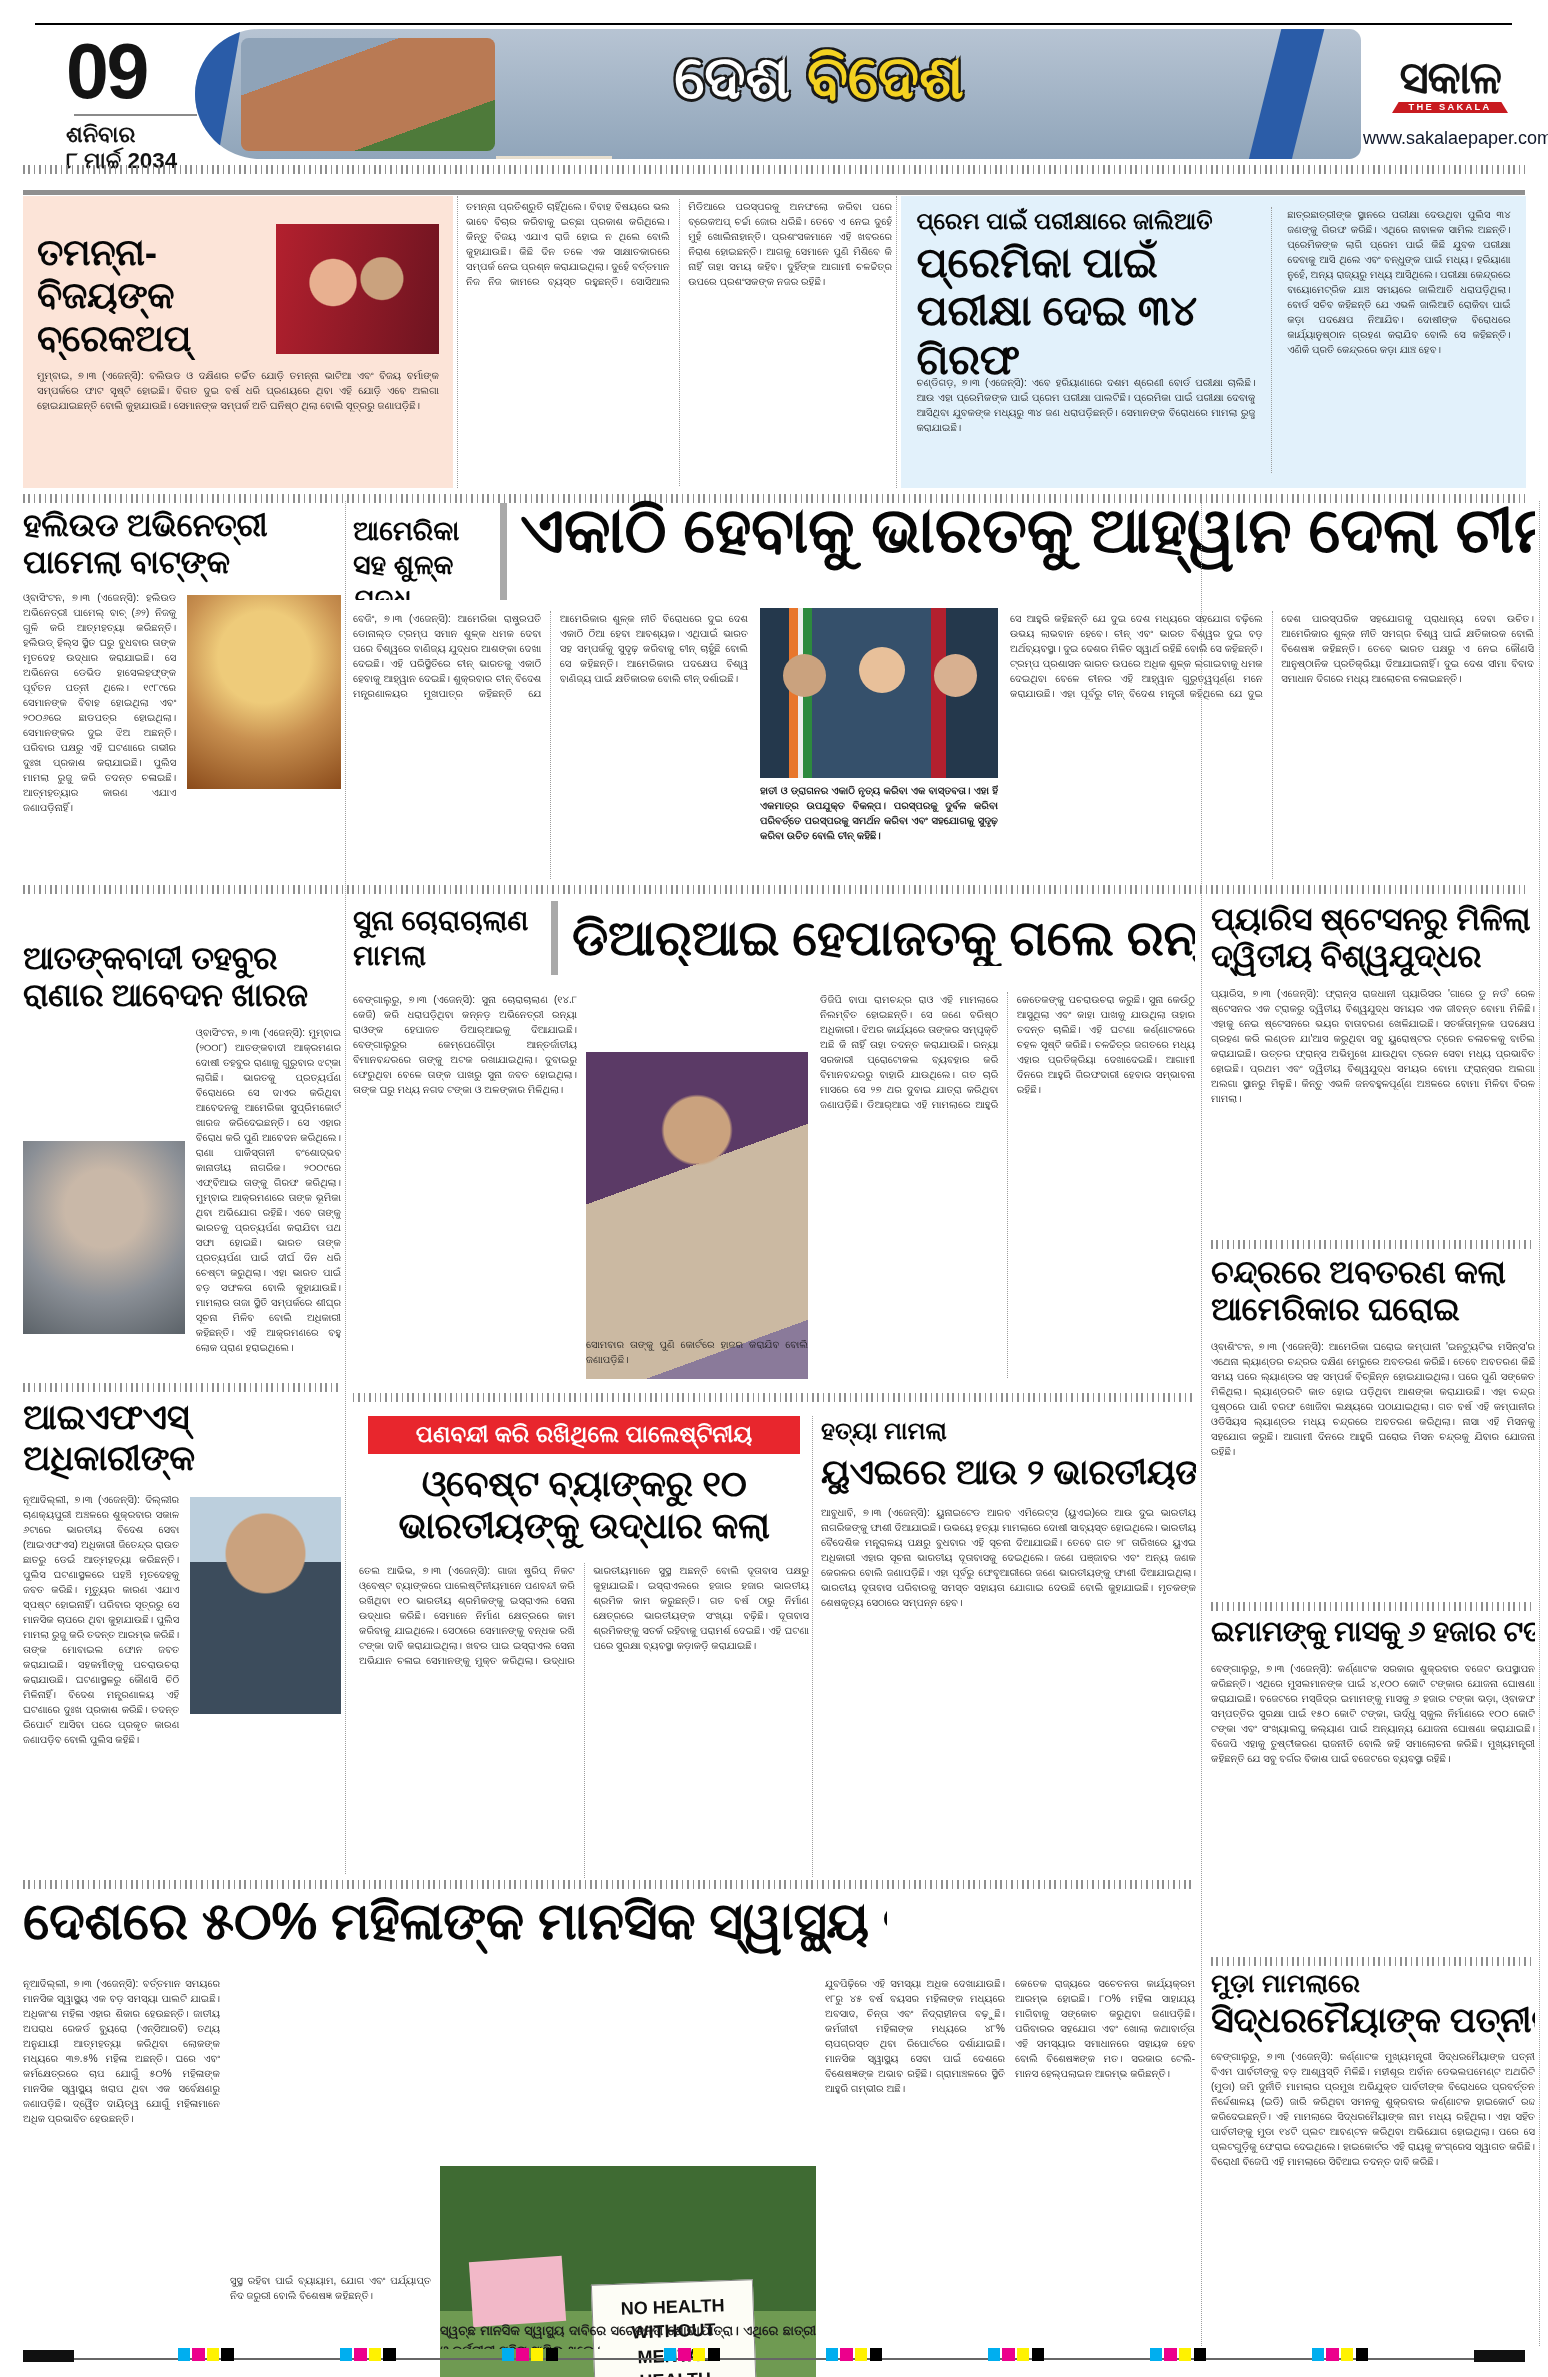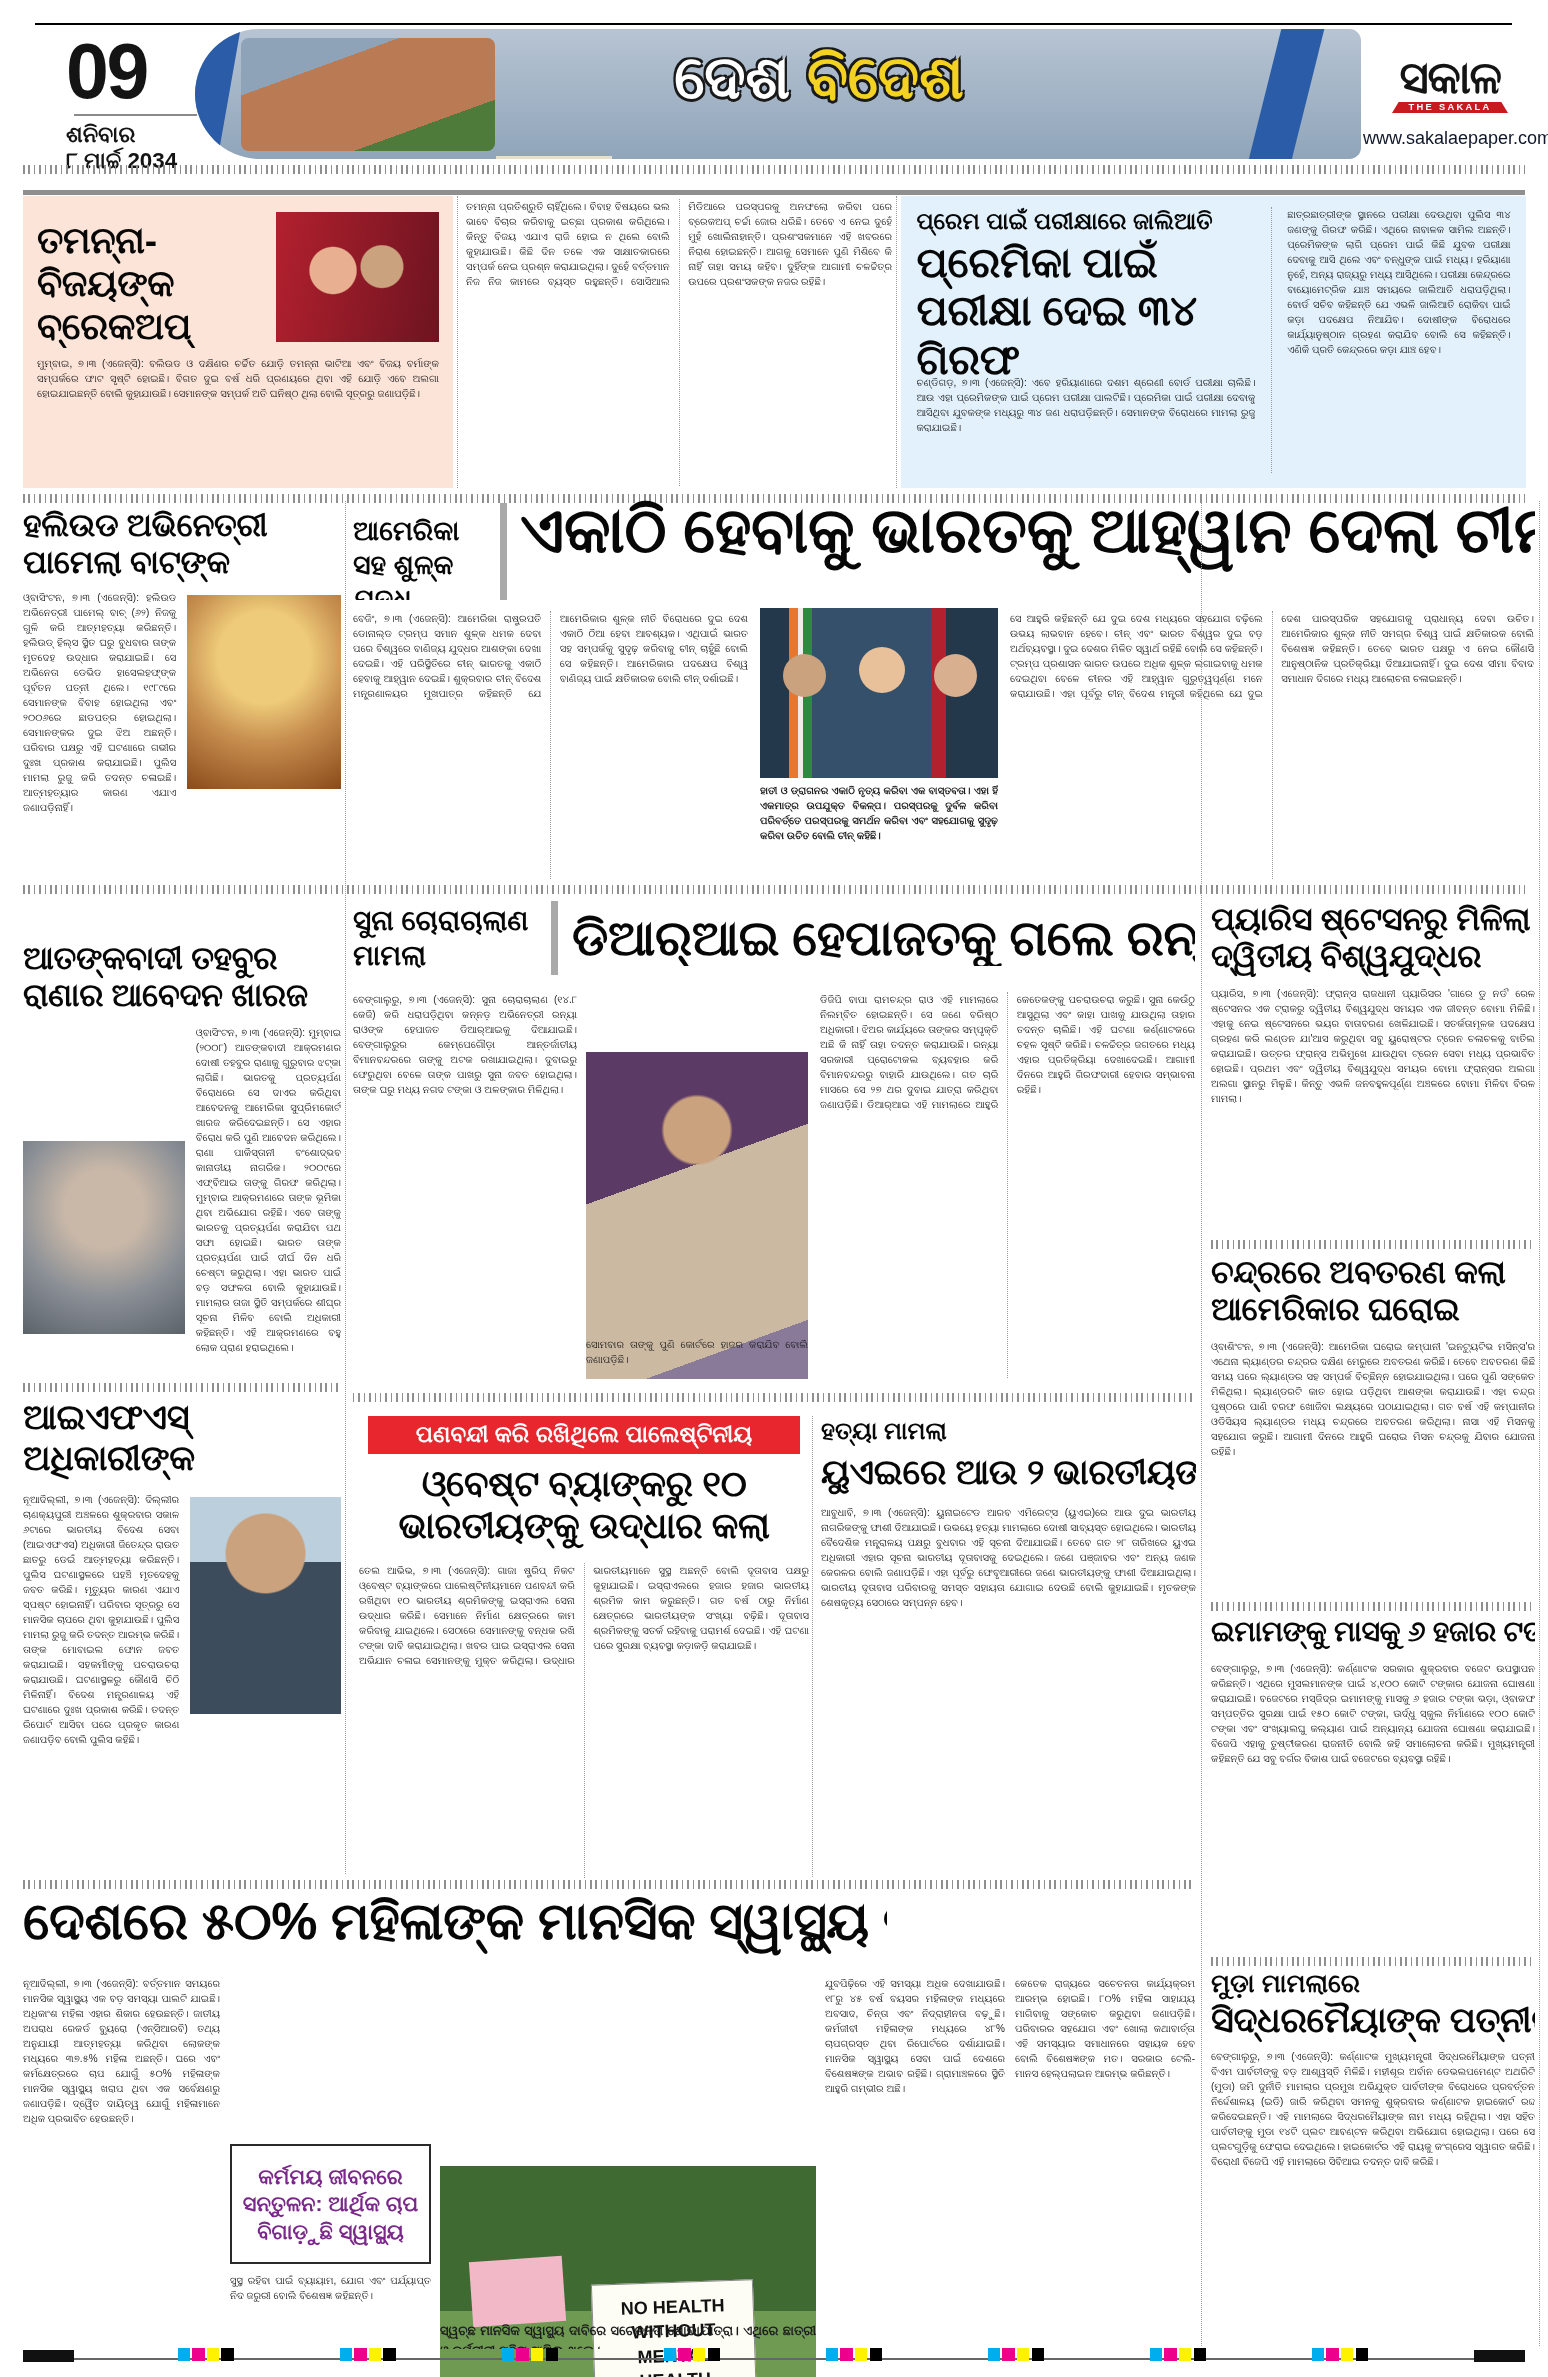--- a/index.html
+++ b/index.html
@@ -58,21 +58,21 @@
       <div style="font-size:45px;font-weight:bold;letter-spacing:-1.5px;line-height:1">ସକାଳ</div>
       <div style="margin:1.5px auto;width:116px;background:#c81b20;color:#fff;font-size:9.3px;font-weight:bold;letter-spacing:2.3px;padding:0.8px 0;clip-path:polygon(6% 0,94% 0,100% 100%,0 100%)">THE SAKALA</div>
       <div style="font-size:18px;color:#0f172a;margin-top:15px">www.sakalaepaper.com</div>
     </div>
   </div>
 
   <div class="abs sep-h" style="left:23px;top:165px;width:1502px"></div>
 
   <div class="abs topbar" style="left:23px;top:190px;width:1502px"></div>
 
-  <div class="abs" style="left:23px;top:196px;width:430px;height:292px;background:#fce4d8;padding:16px 14px;overflow:hidden">
+  <div class="abs" style="left:23px;top:196px;width:430px;height:292px;background:#fce4d8;padding:28px 14px;overflow:hidden">
     <div style="display:flex;gap:10.8px">
       <div class="hl" style="font-size:37px;flex:1;padding-top:7.7px">ତମନ୍ନା-ବିଜୟଙ୍କ ବ୍ରେକଅପ୍</div>
       <div class="photo" style="width:163px;height:130px;background:radial-gradient(circle at 35% 45%,#e8b090 0 18%,transparent 19%),radial-gradient(circle at 65% 42%,#caa27e 0 16%,transparent 17%),linear-gradient(100deg,#b3202e,#6d1420)"></div>
     </div>
     <div class="bt" style="margin-top:7.7px;height:123px">ମୁମ୍ବାଇ, ୭।୩ (ଏଜେନ୍ସି): ବଲିଉଡ ଓ ଦକ୍ଷିଣର ଚର୍ଚ୍ଚିତ ଯୋଡ଼ି ତମନ୍ନା ଭାଟିଆ ଏବଂ ବିଜୟ ବର୍ମାଙ୍କ ସମ୍ପର୍କରେ ଫାଟ ସୃଷ୍ଟି ହୋଇଛି। ବିଗତ ଦୁଇ ବର୍ଷ ଧରି ପ୍ରଣୟରେ ଥିବା ଏହି ଯୋଡ଼ି ଏବେ ଅଲଗା ହୋଇଯାଇଛନ୍ତି ବୋଲି କୁହାଯାଉଛି। ସେମାନଙ୍କ ସମ୍ପର୍କ ଅତି ଘନିଷ୍ଠ ଥିଲା ବୋଲି ସୂତ୍ରରୁ ଜଣାପଡ଼ିଛି।</div>
   </div>
 
   <div class="abs sep-v" style="left:457px;top:196px;height:292px"></div>
 
   <div class="abs bt cols2" style="left:466px;top:199px;width:426px;height:287px">ତମନ୍ନା ପ୍ରତିଶ୍ରୁତି ଚାହିଁଥିଲେ। ବିବାହ ବିଷୟରେ ଭଲ ଭାବେ ବିଚାର କରିବାକୁ ଇଚ୍ଛା ପ୍ରକାଶ କରିଥିଲେ। କିନ୍ତୁ ବିଜୟ ଏଯାଏ ରାଜି ହୋଇ ନ ଥିଲେ ବୋଲି କୁହାଯାଉଛି। କିଛି ଦିନ ତଳେ ଏକ ସାକ୍ଷାତକାରରେ ସମ୍ପର୍କ ନେଇ ପ୍ରଶ୍ନ କରାଯାଇଥିଲା। ଦୁହେଁ ବର୍ତ୍ତମାନ ନିଜ ନିଜ କାମରେ ବ୍ୟସ୍ତ ରହୁଛନ୍ତି। ସୋସିଆଲ ମିଡିଆରେ ପରସ୍ପରକୁ ଅନଫଲୋ କରିବା ପରେ ବ୍ରେକଅପ୍ ଚର୍ଚ୍ଚା ଜୋର ଧରିଛି। ତେବେ ଏ ନେଇ ଦୁହେଁ ମୁହଁ ଖୋଲିନାହାନ୍ତି। ପ୍ରଶଂସକମାନେ ଏହି ଖବରରେ ନିରାଶ ହୋଇଛନ୍ତି। ଆଗକୁ ସେମାନେ ପୁଣି ମିଶିବେ କି ନାହିଁ ତାହା ସମୟ କହିବ। ଦୁହିଁଙ୍କ ଆଗାମୀ ଚଳଚ୍ଚିତ୍ର ଉପରେ ପ୍ରଶଂସକଙ୍କ ନଜର ରହିଛି।</div>
@@ -189,23 +189,20 @@
     <div class="hl" style="font-size:35px;margin-top:6.2px;height:45px;white-space:nowrap">ୟୁଏଇରେ ଆଉ ୨ ଭାରତୀୟଙ୍କୁ ଫାଶୀ</div>
     <div class="bt" style="margin-top:7.7px;height:376px">ଆବୁଧାବି, ୭।୩ (ଏଜେନ୍ସି): ୟୁନାଇଟେଡ ଆରବ ଏମିରେଟ୍ସ (ୟୁଏଇ)ରେ ଆଉ ଦୁଇ ଭାରତୀୟ ନାଗରିକଙ୍କୁ ଫାଶୀ ଦିଆଯାଇଛି। ଉଭୟେ ହତ୍ୟା ମାମଲାରେ ଦୋଷୀ ସାବ୍ୟସ୍ତ ହୋଇଥିଲେ। ଭାରତୀୟ ବୈଦେଶିକ ମନ୍ତ୍ରାଳୟ ପକ୍ଷରୁ ବୁଧବାର ଏହି ସୂଚନା ଦିଆଯାଇଛି। ତେବେ ଗତ ୨୮ ତାରିଖରେ ୟୁଏଇ ଅଧିକାରୀ ଏହାର ସୂଚନା ଭାରତୀୟ ଦୂତାବାସକୁ ଦେଇଥିଲେ। ଜଣେ ପଞ୍ଜାବର ଏବଂ ଅନ୍ୟ ଜଣକ କେରଳର ବୋଲି ଜଣାପଡ଼ିଛି। ଏହା ପୂର୍ବରୁ ଫେବୃଆରୀରେ ଜଣେ ଭାରତୀୟଙ୍କୁ ଫାଶୀ ଦିଆଯାଇଥିଲା। ଭାରତୀୟ ଦୂତାବାସ ପରିବାରକୁ ସମସ୍ତ ସହାୟତା ଯୋଗାଇ ଦେଉଛି ବୋଲି କୁହାଯାଇଛି। ମୃତକଙ୍କ ଶେଷକୃତ୍ୟ ସେଠାରେ ସମ୍ପନ୍ନ ହେବ।</div>
   </div>
 
   <div class="abs sep-h" style="left:23px;top:1880px;width:1172px"></div>
 
   <div class="abs hl" style="left:23px;top:1891px;width:864px;height:71px;font-size:52px;white-space:nowrap">ଦେଶରେ ୫୦% ମହିଳାଙ୍କ ମାନସିକ ସ୍ୱାସ୍ଥ୍ୟ ଖରାପ</div>
 
   <div class="abs bt" style="left:23px;top:1976px;width:197px;height:369px">ନୂଆଦିଲ୍ଲୀ, ୭।୩ (ଏଜେନ୍ସି): ବର୍ତ୍ତମାନ ସମୟରେ ମାନସିକ ସ୍ୱାସ୍ଥ୍ୟ ଏକ ବଡ଼ ସମସ୍ୟା ପାଲଟି ଯାଇଛି। ଅଧିକାଂଶ ମହିଳା ଏହାର ଶିକାର ହେଉଛନ୍ତି। ଜାତୀୟ ଅପରାଧ ରେକର୍ଡ ବ୍ୟୁରୋ (ଏନ୍‌ସିଆରବି) ତଥ୍ୟ ଅନୁଯାୟୀ ଆତ୍ମହତ୍ୟା କରିଥିବା ଲୋକଙ୍କ ମଧ୍ୟରେ ୩୭.୫% ମହିଳା ଅଛନ୍ତି। ଘରେ ଏବଂ କର୍ମକ୍ଷେତ୍ରରେ ଚାପ ଯୋଗୁଁ ୫୦% ମହିଳାଙ୍କ ମାନସିକ ସ୍ୱାସ୍ଥ୍ୟ ଖରାପ ଥିବା ଏକ ସର୍ବେକ୍ଷଣରୁ ଜଣାପଡ଼ିଛି। ଦ୍ୱୈତ ଦାୟିତ୍ୱ ଯୋଗୁଁ ମହିଳାମାନେ ଅଧିକ ପ୍ରଭାବିତ ହେଉଛନ୍ତି।</div>
 
-  <div class="abs" style="left:230px;top:2144px;width:201px;height:120px;border:2.3px solid #2a2a2a;padding:7.7px;display:flex;align-items:center;justify-content:center;text-align:center">
-    <div style="color:#7a288a;font-weight:bold;font-size:21px;line-height:1.3">କର୍ମମୟ ଜୀବନରେ ସନ୍ତୁଳନ: ଆର୍ଥିକ ଚାପ ବିଗାଡ଼ୁଛି ସ୍ୱାସ୍ଥ୍ୟ</div>
-  </div>
   <div class="abs bt" style="left:230px;top:2273px;width:201px;height:71px">ସୁସ୍ଥ ରହିବା ପାଇଁ ବ୍ୟାୟାମ, ଯୋଗ ଏବଂ ପର୍ଯ୍ୟାପ୍ତ ନିଦ ଜରୁରୀ ବୋଲି ବିଶେଷଜ୍ଞ କହିଛନ୍ତି।</div>
 
   <div class="abs photo" style="left:440px;top:1996px;width:376px;height:322px;background:linear-gradient(#3f6b33 0 45%,#6f9a52 45% 70%,#9ab27a 70%)">
     <div class="abs" style="left:31px;top:93px;width:93px;height:65px;background:#f2b8c8;transform:rotate(-4deg)"></div>
     <div class="abs" style="left:153px;top:116px;width:162px;height:123px;background:#fdfdf6;border:1.5px solid #888;transform:rotate(-2deg);display:flex;align-items:center;justify-content:center;text-align:center;padding:6.2px">
       <div style="font-size:18px;font-weight:bold;color:#111;line-height:1.35;font-family:'Liberation Sans',sans-serif">NO HEALTH WITHOUT MENTAL HEALTH</div>
     </div>
 
   </div>
   <div class="abs bt" style="left:440px;top:2321px;width:376px;height:28px;font-weight:bold;font-size:13px">ସ୍ୱଚ୍ଛ ମାନସିକ ସ୍ୱାସ୍ଥ୍ୟ ଦାବିରେ ସଚେତନତା ଶୋଭାଯାତ୍ରା। ଏଥିରେ ଛାତ୍ରୀ ଓ କର୍ମଜୀବୀ ମହିଳା ସାମିଲ ଥିଲେ।</div>

